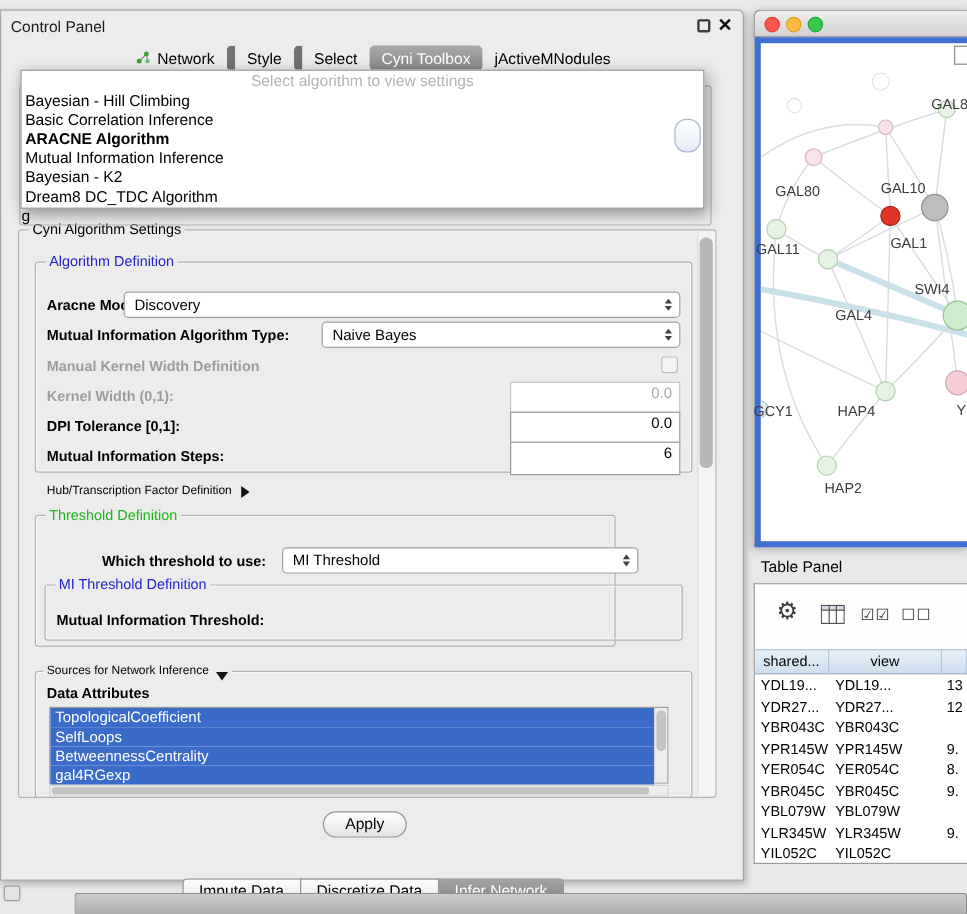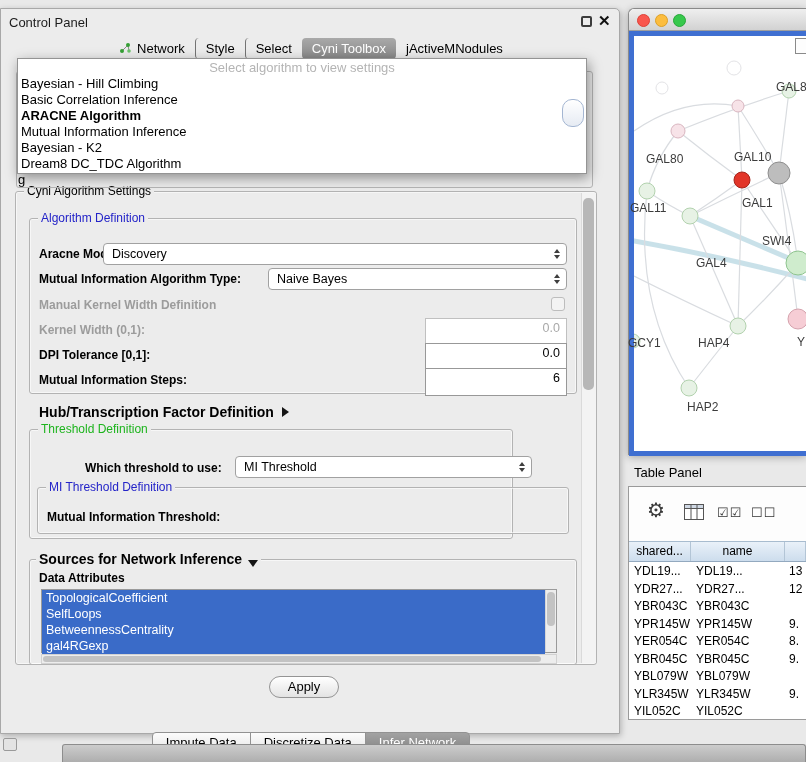--- a/index.html
+++ b/index.html
@@ -8,21 +8,21 @@
 .abs{position:absolute}
 
 
 #cp{left:0;top:8px;width:620px;height:726px;background:#ececec;border:1px solid #a8a8a8;
     border-radius:0 5px 0 0;box-shadow:1px 2px 6px rgba(0,0,0,.25)}
 #cp-title{left:8px;top:6px;color:#1c1c1c}
 #cp-float{left:580px;top:7px;width:11px;height:11px;border:2px solid #3c3c3c;border-radius:2px}
 #cp-close{left:597px;top:3px;font-size:15px;font-weight:bold;color:#101010}
 #cp-tabs{left:0;top:26px;width:620px;height:26px;display:flex;justify-content:center;align-items:center}
 .tab{display:flex;align-items:center;gap:5px;height:21px;padding:0 10px;border-radius:4px;white-space:nowrap}
-.tab + .tab{border-left:1px solid #737373}
+.tab + .tab{border-left:7px solid #737373}
 .tab.active{background:linear-gradient(#a9a9a9,#888);color:#fff;border-left:none}
 .tab.active + .tab{border-left:none}
 
 
 #popup{left:16px;top:49px;width:570px;background:#fff;border:1px solid #949494;
        box-shadow:2px 4px 12px rgba(0,0,0,.4);z-index:30;padding:1px 0}
 .popup-ph{height:16px;line-height:16px;text-align:center;color:#b4b4b4}
 .popup-item{height:16px;line-height:16px;padding-left:3px}
 .popup-item.selected{font-weight:bold}
 #popup-thumb{position:absolute;right:2px;top:40px;width:22px;height:28px;border-radius:10px;
@@ -51,21 +51,21 @@
 .arr-up{width:0;height:0;border-left:3.5px solid transparent;border-right:3.5px solid transparent;border-bottom:4.5px solid #3e3e3e}
 .arr-dn{width:0;height:0;border-left:3.5px solid transparent;border-right:3.5px solid transparent;border-top:4.5px solid #3e3e3e}
 .tf{position:absolute;height:28px;background:#fff;border:1px solid #989898;line-height:18px;
     text-align:right;padding-right:6px;font-size:12.5px}
 .tf.dis{color:#a9a9a9;border-color:#c0c0c0}
 #cb-manual{left:550px;top:288px;width:14px;height:14px;background:#f3f3f3;border:1px solid #bdbdbd;border-radius:3px}
 .tri-right{display:inline-block;width:0;height:0;border-top:5.5px solid transparent;border-bottom:5.5px solid transparent;border-left:7px solid #141414}
 .tri-down{display:inline-block;width:0;height:0;border-left:5.5px solid transparent;border-right:5.5px solid transparent;border-top:7px solid #141414}
 #hub-row{left:38px;top:395px;display:flex;align-items:center;gap:8px}
 .legend-flex{display:flex;align-items:flex-end;gap:6px}
-.lblx{font-weight:bold;font-size:14px}
+.lblx{font-weight:normal;font-size:10px}
 
 #attr-list{left:40px;top:580px;width:516px;height:64px;background:#fff;border:1px solid #9a9a9a}
 .attr-item{height:16px;line-height:16px;padding-left:4px;font-size:12.5px;margin-right:11px}
 .attr-item.selected{background:#3a6bc8;color:#fff}
 #attr-vtrack{position:absolute;right:0;top:0;width:11px;height:62px;background:#ededed;border-left:1px solid #d6d6d6}
 #attr-vthumb{position:absolute;right:1px;top:2px;width:8px;height:34px;background:#c3c3c3;border-radius:4px}
 #attr-hscroll{left:40px;top:645px;width:516px;height:10px;background:#ededed;border:1px solid #d2d2d2}
 #attr-hthumb{position:absolute;left:1px;top:1px;width:498px;height:6px;background:#c3c3c3;border-radius:3px}
 
 #apply-btn{left:268px;top:667px;width:70px;height:22px;border-radius:11px;
@@ -325,21 +325,21 @@
       <rect x="0.5" y="0.5" width="19" height="15" fill="#fff" stroke="#555"></rect>
       <rect x="0.5" y="0.5" width="19" height="4" fill="#cfd8e4" stroke="#555"></rect>
       <line x1="7" y1="0" x2="7" y2="16" stroke="#555"></line>
       <line x1="13" y1="0" x2="13" y2="16" stroke="#555"></line>
     </svg>
     <span id="ic-checks">☑☑</span>
     <span id="ic-unchecks">☐☐</span>
   </div>
   <div id="tp-header">
     <div class="th th1">shared...</div>
-    <div class="th th2">name</div>
+    <div class="th th2">view</div>
     <div class="th th3"></div>
   </div>
   <div id="tp-rows">
     <div class="trow">
         <div class="td1">YDL19...</div>
         <div class="td2">YDL19...</div>
         <div class="td3">13</div>
       </div>
     <div class="trow">
         <div class="td1">YDR27...</div>

